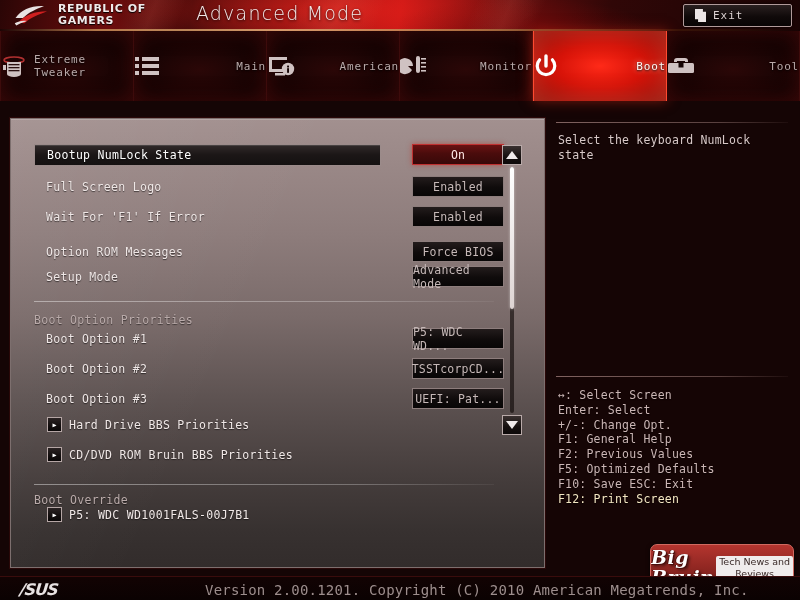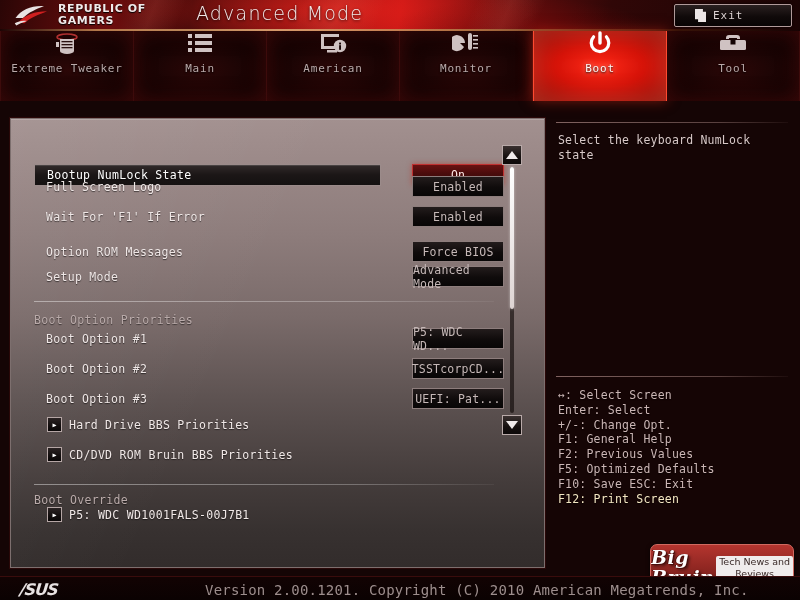--- a/index.html
+++ b/index.html
@@ -52,21 +52,21 @@
     color: #f0e8e8; font-family: "DejaVu Sans", "Liberation Sans", sans-serif;
     font-size: 19px; font-weight: 300; letter-spacing: 1.2px;
     text-shadow: 0 1px 3px rgba(0,0,0,.85);
   }
   #exit-button {
     position: absolute; right: 8px; top: 4px;
     width: 96px; height: 21px;
     background: linear-gradient(180deg, #2a2020 0%, #100a0a 55%, #080404 100%);
     border: 1px solid #b09a9a;
     border-radius: 2px;
-    display: flex; align-items: center; gap: 7px; padding-left: 20px;
+    display: flex; align-items: center; gap: 7px; padding-left: 11px;
     box-shadow: 0 0 3px rgba(0,0,0,.8);
   }
   #exit-icon {
     width: 11px; height: 13px;
     background: #ece6e6;
     position: relative;
     clip-path: polygon(0 0, 72% 0, 72% 22%, 100% 22%, 100% 100%, 28% 100%, 28% 78%, 0 78%);
   }
   #exit-label {
     color: #ddd4d4; font-size: 11px; letter-spacing: 1px;
@@ -74,21 +74,21 @@
 
   
   #tabbar {
     position: absolute; left: 0; top: 31px; width: 800px; height: 70px;
     background: linear-gradient(180deg, #120303 0%, #1c0505 100%);
     display: flex;
   }
   .tab {
     position: relative;
     width: 133.3px; height: 70px;
-    display: flex; flex-direction: column; align-items: center; justify-content: flex-start;
+    display: flex; flex-direction: row; align-items: center; justify-content: space-between;
     gap: 7px;
     background:
       radial-gradient(ellipse 110px 50px at 50% 55%, #2b0707 0%, #140303 60%, #0e0202 100%);
     border-right: 1px solid #3d0b0b;
     box-shadow: inset 0 0 22px rgba(150,20,20,0.35);
   }
   .tab:first-child { border-left: 1px solid #3d0b0b; }
   .tab.active {
     background:
       radial-gradient(ellipse 130px 62px at 50% 50%, #ff2a18 0%, #d41208 35%, #8d0b05 70%, #5a0603 100%);
@@ -384,21 +384,21 @@
           <rect x="11.5" y="6.5" width="5" height="6" fill="#140303"></rect>
         </svg>
       </div>
       <span class="tab-label">Tool</span>
     </div>
   </div>
 
   <div id="main-panel">
     <div class="settings-area">
 
-      <div class="row selected" style="top:45px">
+      <div class="row selected" style="top:25px">
         <div class="label-box">
           <span class="row-label">Bootup NumLock State</span>
         </div>
         <div class="value-box">On</div>
       </div>
 
       <div class="row" style="top:57px">
         <div class="label-box">
           <span class="row-label">Full Screen Logo</span>
         </div>

